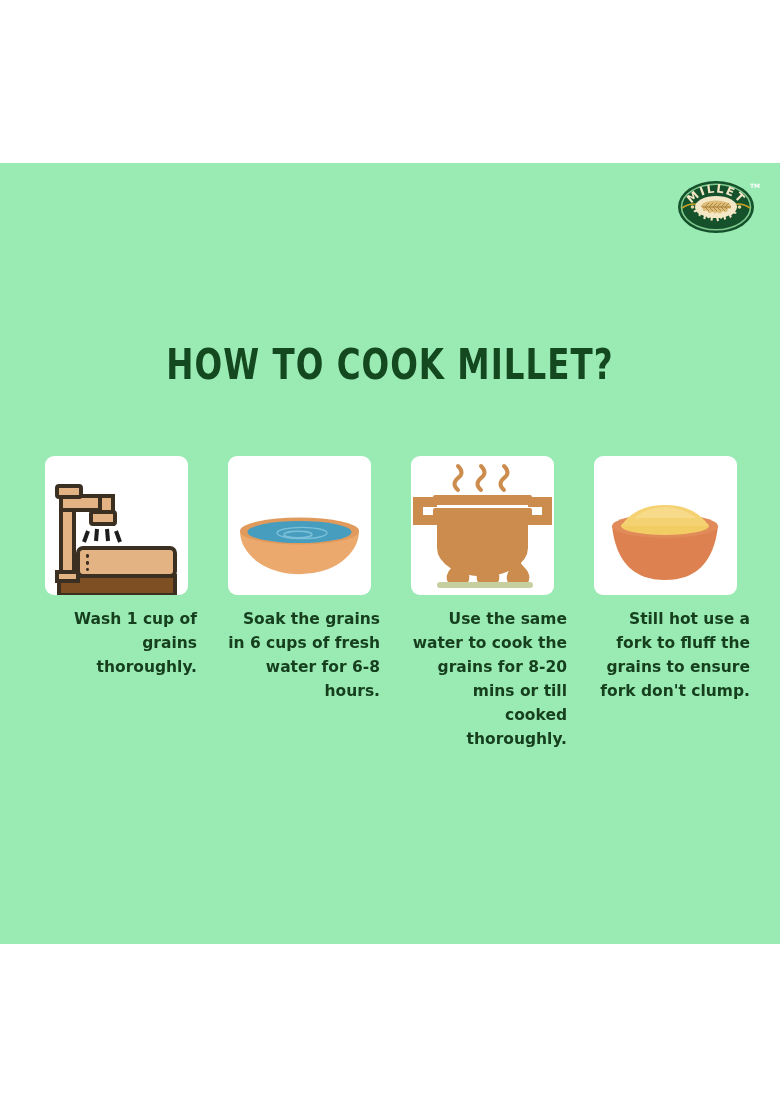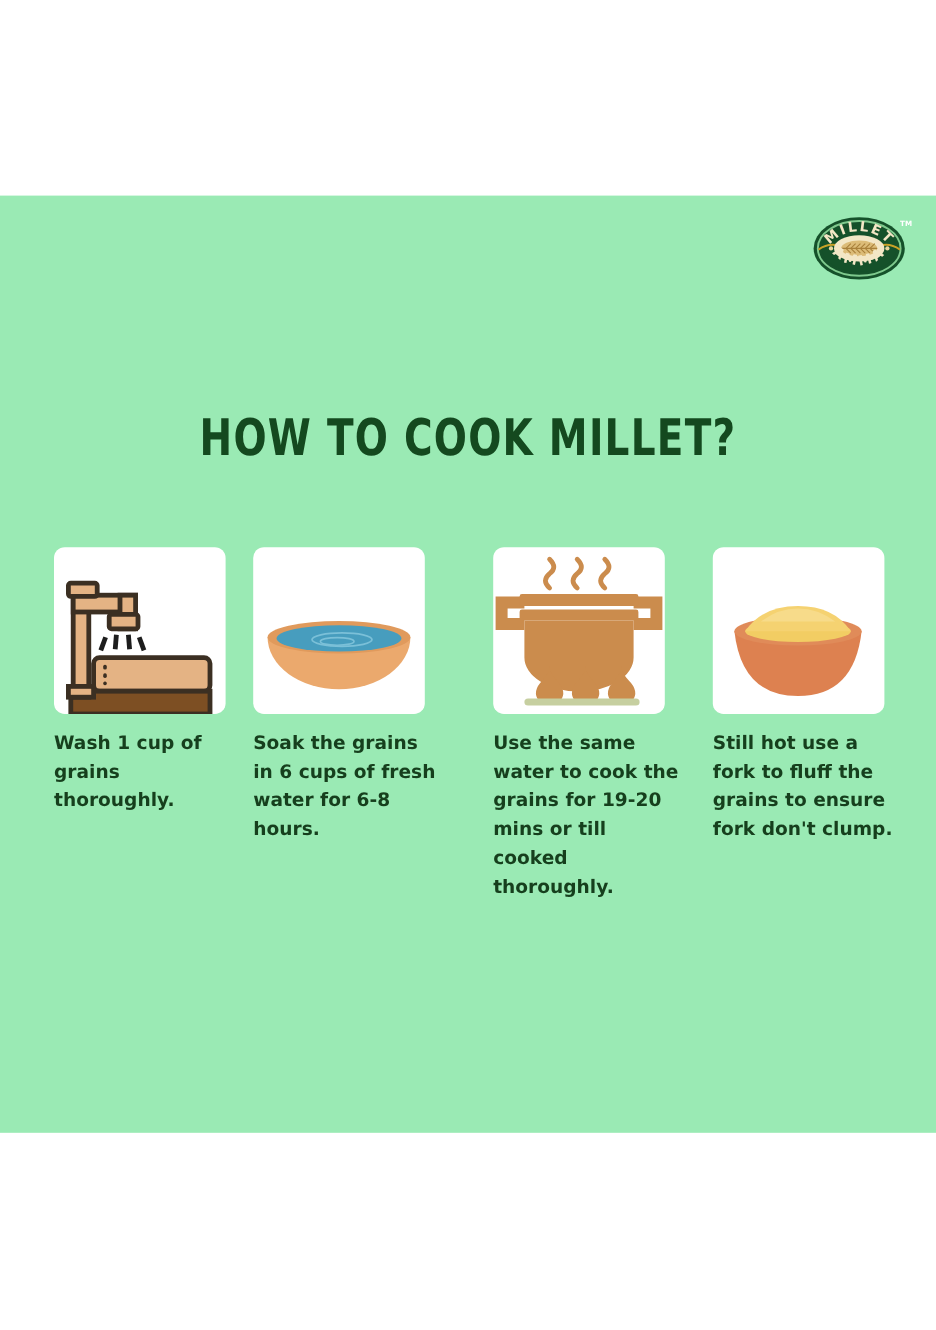--- a/index.html
+++ b/index.html
@@ -59,21 +59,21 @@
     left: 45px;
     top: 456px;
     width: 692px;
   }
   .step {
     position: absolute;
     top: 0;
     width: 143px;
   }
   .step-1 { left: 0px; }
-  .step-2 { left: 166px; }
+  .step-2 { left: 183px; }
   .step-3 { left: 366px; }
   .step-4 { left: 549px; }
 
   .icon-card {
     width: 143px;
     height: 139px;
     background: #ffffff;
     border-radius: 9px;
     overflow: hidden;
     position: relative;
@@ -85,20 +85,21 @@
   }
 
   .step-caption {
     margin-top: 12px;
     font-family: "DejaVu Sans", "Liberation Sans", sans-serif;
     font-weight: 700;
     font-size: 15.5px;
     line-height: 1.55;
     color: #163f1d;
     width: 152px;
+    text-align: right;
   }
   .step-3 .step-caption,
   .step-4 .step-caption { width: 156px; }
 </style>
 </head>
 <body>
 
 <div id="poster-band"></div>
 
 <div id="brand-logo">
@@ -210,21 +211,21 @@
           <path d="M26 61 h91 v31 a45 28 0 0 1 -91 0 Z"></path>
 
           <path d="M41 111 q-9 9 -3 17 h18 q6 -8 -3 -17 q-6 -6 -6 -12 q0 6 -6 12 Z"></path>
           <path d="M71 111 q-9 9 -3 17 h18 q6 -8 -3 -17 q-6 -6 -6 -12 q0 6 -6 12 Z"></path>
           <path d="M101 111 q-9 9 -3 17 h18 q6 -8 -3 -17 q-6 -6 -6 -12 q0 6 -6 12 Z"></path>
 
           <rect x="26" y="126" width="96" height="6" rx="3" fill="#c6cfa0"></rect>
         </g>
       </svg>
     </div>
-    <div class="step-caption">Use the same water to cook the grains for 19-20 mins or till cooked thoroughly.</div>
+    <div class="step-caption">Use the same water to cook the grains for 8-20 mins or till cooked thoroughly.</div>
   </div>
 
   <div class="step step-4">
     <div class="icon-card">
       <svg viewBox="0 0 143 139" xmlns="http://www.w3.org/2000/svg">
 
         <path d="M28 75 q16 -25 43 -25 q27 0 43 25 Z" fill="#f5cf5e"></path>
 
         <path d="M18 70 q6 54 53 54 q47 0 53 -54 Z" fill="#dd8150"></path>
 

